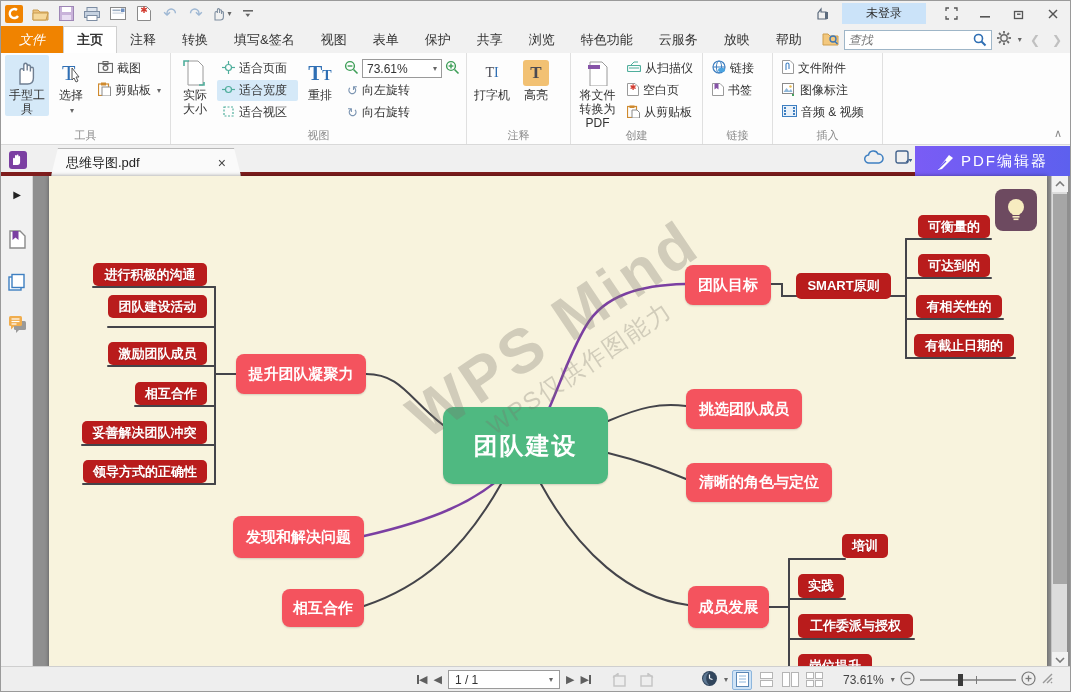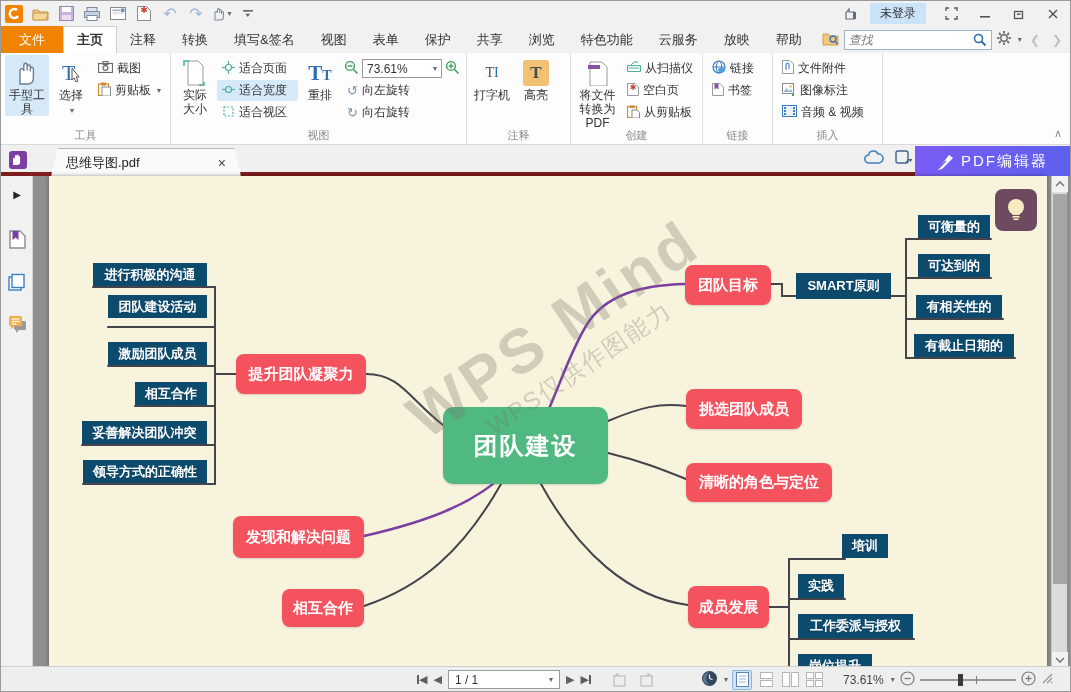--- a/index.html
+++ b/index.html
@@ -6,27 +6,27 @@
   html,body { width:1071px; height:692px; overflow:hidden; }
   body { font-family:"Liberation Sans", sans-serif; font-size:12px; color:#333; background:#fff; }
   #app { position:relative; width:1071px; height:692px; border:1px solid #9a9a9a; background:#f1f1f1; overflow:hidden; }
 
   
   #titlebar { position:absolute; left:0; top:0; width:100%; height:25px; background:#f1f1f1; display:flex; align-items:center; }
   .tbi { width:24px; height:21px; display:flex; align-items:center; justify-content:center; margin:0 1px; }
   .tbi svg { display:block; }
   #tb-title { position:absolute; left:330px; width:260px; text-align:center; font-size:12px; color:#333; white-space:nowrap; }
   #tb-right { position:absolute; right:0; top:0; height:25px; display:flex; align-items:center; }
-  .login-badge { background:#cbe3f9; height:21px; padding:0 10px; display:flex; align-items:center; font-size:12px; color:#333; margin:0 8px; }
+  .login-badge { background:#cbe3f9; height:21px; padding:0 24px; display:flex; align-items:center; font-size:12px; color:#333; margin:0 8px; }
   .winbtn { width:34px; height:22px; display:flex; align-items:center; justify-content:center; color:#555; font-size:13px; }
   .caret { font-size:8px; color:#666; margin-left:2px; }
 
   
   #ribbontabs { position:absolute; left:0; top:25px; width:100%; height:27px; background:#f1f1f1; display:flex; align-items:flex-end; }
-  .file-tab { width:62px; height:27px; background:#f08300; color:#fff; font-size:13px; display:flex; align-items:center; justify-content:center; }
+  .file-tab { width:62px; height:27px; background:#f08300; color:#fff; font-size:13px; display:flex; align-items:center; justify-content:center;font-style:italic; }
   .rtab { padding:0 13px; height:27px; display:flex; align-items:center; font-size:13px; color:#333; }
   .rtab.active { background:#fff; border:1px solid #cfcfcf; border-bottom:none; font-weight:bold; }
   #searchzone { position:absolute; right:4px; top:3px; height:21px; display:flex; align-items:center; gap:4px; }
   #searchbox { width:148px; height:20px; background:#fff; border:1px solid #9fb6c8; display:flex; align-items:center; padding:0 4px; }
   #searchbox input { border:none; outline:none; flex:1; font-size:12px; font-family:inherit; background:transparent; color:#444; width:110px; }
   .chev { color:#c0c0c0; font-size:12px; padding:0 4px; }
 
   
   #ribbon { position:absolute; left:0; top:52px; width:100%; height:92px; background:#fdfdfd; border-bottom:1px solid #d9d9d9; display:flex; }
   .rgroup { position:relative; height:100%; border-right:1px solid #e0e0e0; padding:2px 4px 16px 4px; display:flex; align-items:flex-start; gap:2px; }
@@ -55,21 +55,21 @@
   
   #main { position:absolute; left:0; top:175px; width:1071px; height:492px; background:#8f8f8f; }
   #sidebar { position:absolute; left:0; top:0; width:32px; height:100%; background:#f1f1f1; border-right:1px solid #d6d6d6; }
   .sbi { position:absolute; left:6px; width:20px; height:20px; display:flex; align-items:center; justify-content:center; }
   #page { position:absolute; left:48px; top:0; width:998px; height:492px; background:#f8f3dd; overflow:hidden; box-shadow:0 0 4px rgba(0,0,0,.4); }
   #mm-layer { position:absolute; left:-48px; top:-175px; width:1071px; height:692px; }
   #mm-svg { position:absolute; left:0; top:0; }
   .mnode { position:absolute; display:flex; align-items:center; justify-content:center; color:#fff; white-space:nowrap; font-weight:bold; }
   .mnode.center { background:#4fb981; border-radius:10px; font-size:24px; letter-spacing:2px; box-shadow:0 1px 2px rgba(0,0,0,.15); }
   .mnode.red { background:#f4535e; border-radius:8px; font-size:15px; box-shadow:0 1px 2px rgba(0,0,0,.15); }
-  .mnode.blue { background:#0c4a6e; border-radius:0; font-size:13px; text-shadow:0 1px 1px rgba(0,0,0,.15); }
+  .mnode.blue { background:#b91c1c; border-radius:5px; font-size:13px; text-shadow:0 1px 1px rgba(0,0,0,.15); }
   #watermark { position:absolute; left:300px; top:290px; width:520px; text-align:center; transform:rotate(-34deg); color:rgba(120,115,105,.30); pointer-events:none; }
   #watermark .w1 { font-size:62px; font-weight:bold; letter-spacing:4px; }
   #watermark .w2 { font-size:24px; margin-top:-4px; letter-spacing:2px; }
   #bulb { position:absolute; left:994px; top:188px; width:42px; height:42px; background:#6d4a60; border-radius:8px; display:flex; align-items:center; justify-content:center; }
   
   #vscroll { position:absolute; right:5px; top:0; width:16px; height:100%; background:#dcdcdc; border-left:1px solid #c4c4c4; }
   #vscroll .arr { position:absolute; left:0; width:16px; height:16px; background:#f2f2f2; display:flex; align-items:center; justify-content:center; }
   #vscroll .thumb { position:absolute; left:1px; top:18px; width:14px; height:390px; background:#a6a6a6; }
 
   

